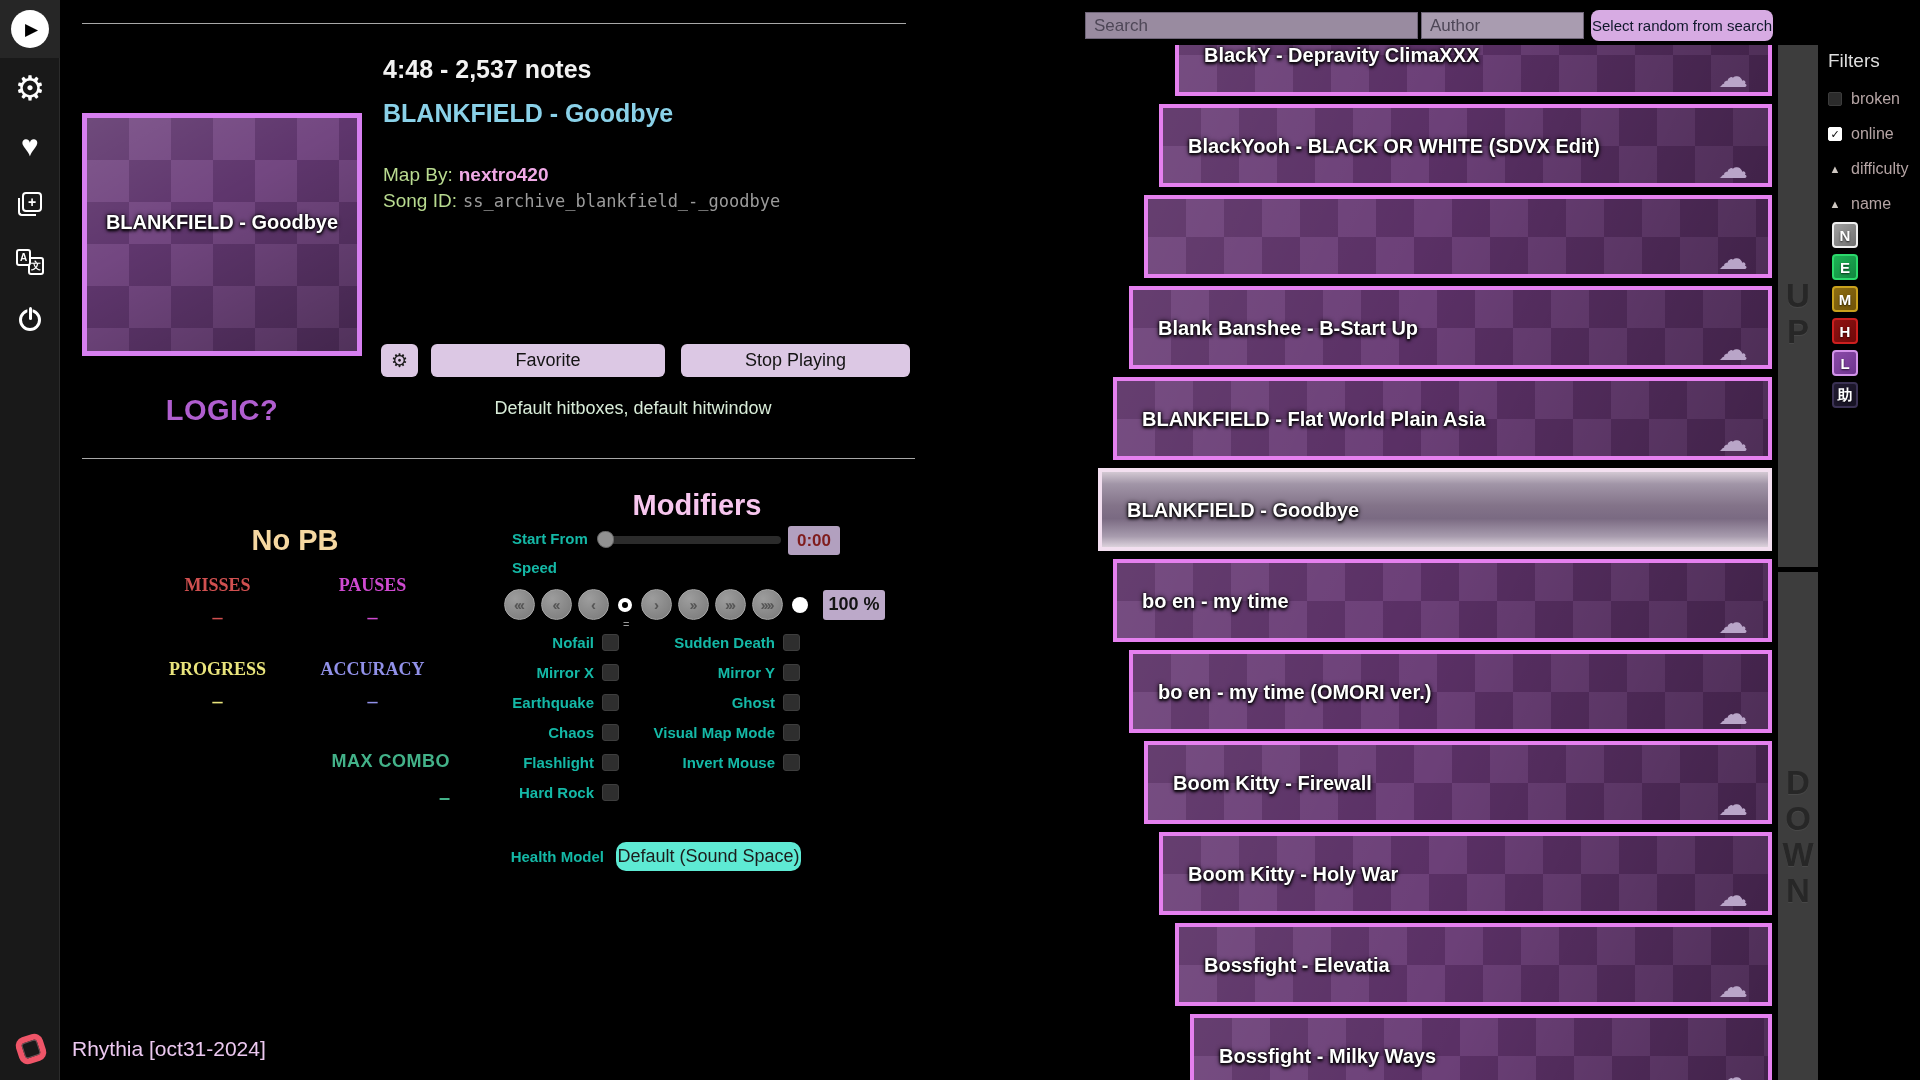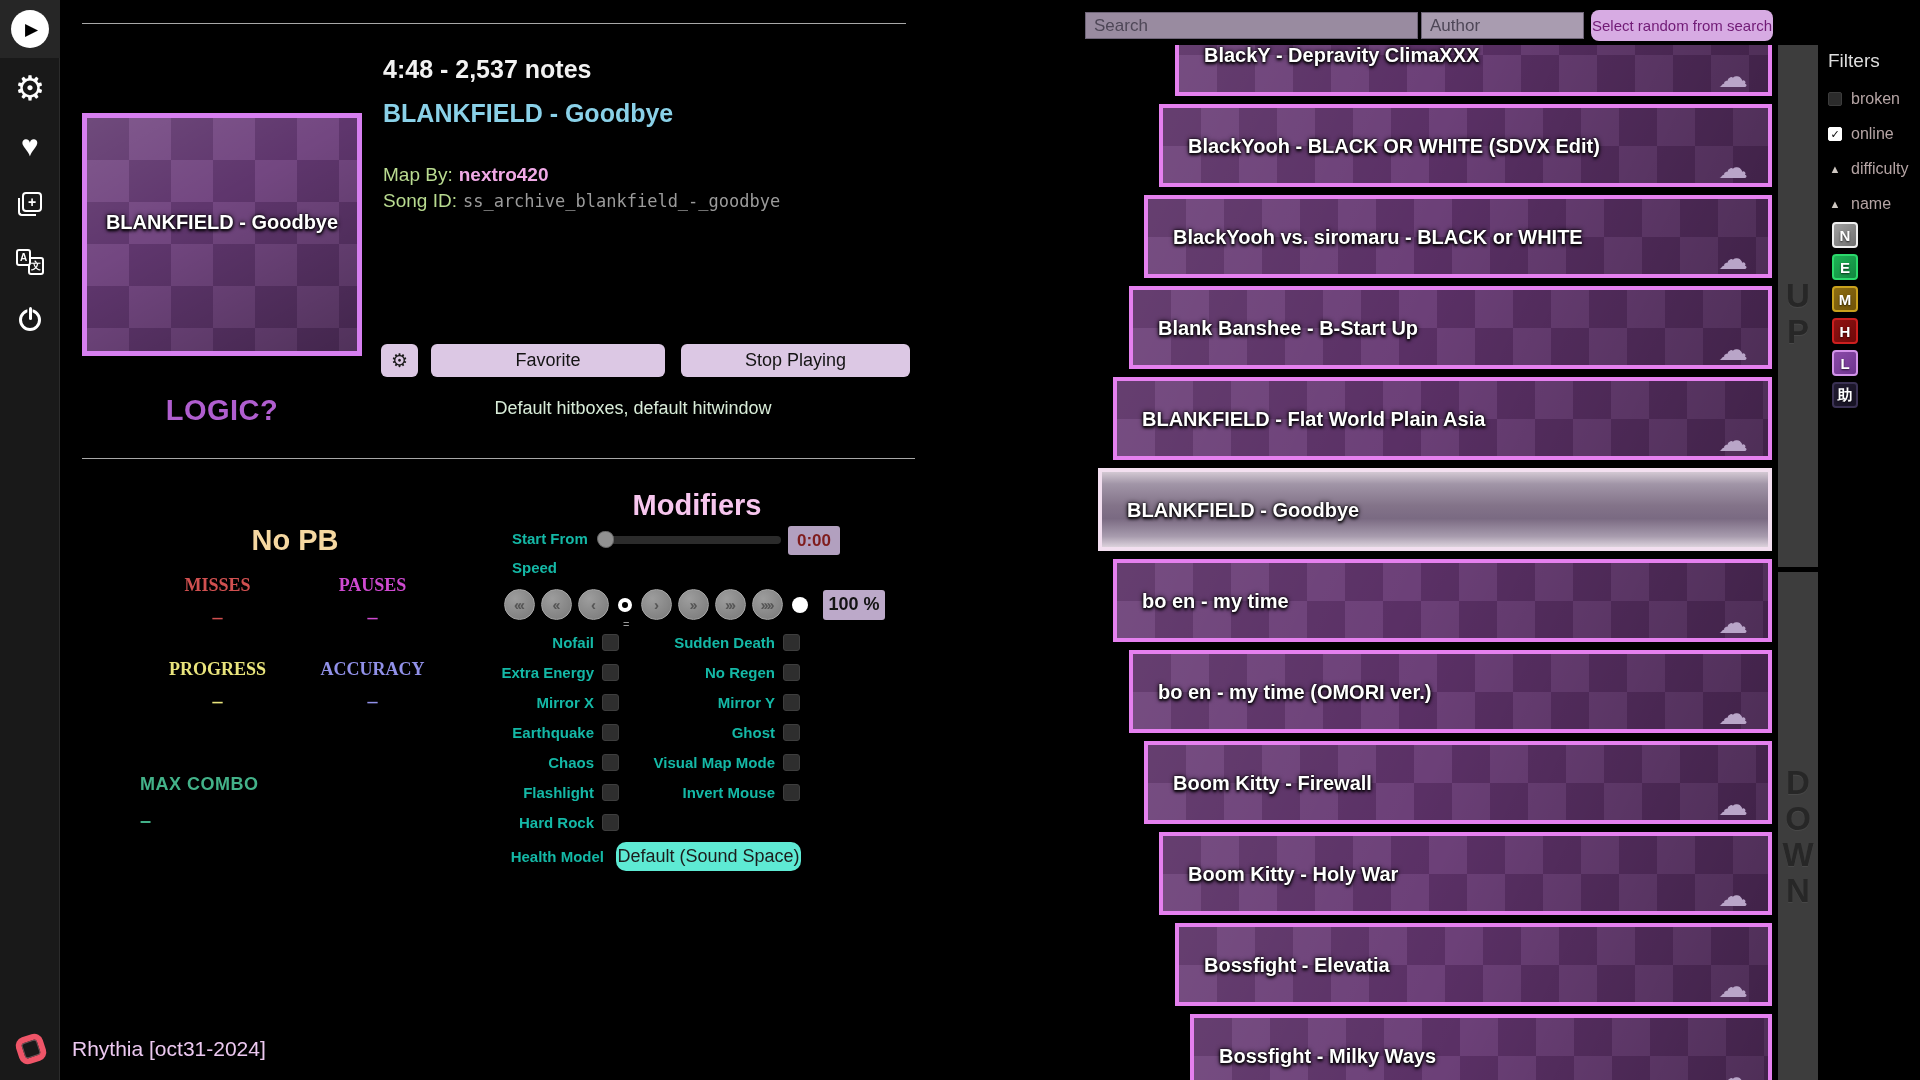--- a/index.html
+++ b/index.html
@@ -55,21 +55,21 @@
   .fav-btn { left:431px; top:344px; width:234px; }
   .stop-btn { left:681px; top:344px; width:229px; }
   .hitset { position:absolute; left:383px; top:398px; width:500px; text-align:center; color:#d8ecd8; font-size:18px; }
 
   
   .no-pb { position:absolute; left:140px; top:524px; width:310px; text-align:center; color:#f6d8a1; font-size:29px; font-weight:700; }
   .stats-grid { position:absolute; left:140px; top:572px; width:310px; display:grid; grid-template-columns:1fr 1fr; row-gap:24px;font-family:Liberation Serif, serif; }
   .stat-cell { text-align:center; }
   .stat-label { font-size:18px; font-weight:600; line-height:26px; }
   .stat-value { font-size:20px; font-weight:700; line-height:30px; margin-top:4px; }
-  .max-combo { position:absolute; left:140px; top:748px; width:310px; text-align:left;margin-top:23px; }
+  .max-combo { position:absolute; left:140px; top:748px; width:310px; text-align:right; }
   .max-combo .stat-label { letter-spacing:.5px; }
   .max-combo .stat-value { margin-top:8px; }
 
   
   .mod-title { position:absolute; left:532px; top:489px; width:330px; text-align:center; color:#f7c6ee; font-size:29px; font-weight:700; }
   .ylabel { color:#14b8a6; font-size:15px; font-weight:600; }
   .startfrom-label { position:absolute; left:512px; top:530px; }
   .slider { position:absolute; left:600px; top:536px; width:181px; height:8px; background:#2b2b2b; border-radius:4px; cursor:pointer; }
   .slider .thumb { position:absolute; left:-3px; top:-5px; width:17px; height:17px; border-radius:50% 50% 50% 60%; background:#919191; border:1px solid #6a6a6a; }
   .time-box { position:absolute; left:788px; top:526px; width:52px; height:29px; background:#b2a0bf; border-radius:3px;
@@ -108,21 +108,21 @@
   .song-title { position:absolute; left:25px; top:50%; transform:translateY(-50%); color:#fff; font-size:20px; font-weight:700;
     white-space:nowrap; text-shadow:0 2px 3px #000,0 0 5px #000,0 0 2px #000; }
   .cloud { position:absolute; right:20px; bottom:0px; color:#b9a5c8; font-size:30px; line-height:1; }
 
   .topbar-mask { position:absolute; left:1075px; top:0; width:705px; height:45px; background:#000; z-index:3; }
   .search-input { position:absolute; top:12px; height:27px; background:#998ba0; border:1px solid #6f6578; color:#2e2936;
     font-size:17px; font-family:inherit; padding:0 8px; z-index:4; }
   .search-input::placeholder { color:#4e4757; opacity:1; }
   #author-input { background:#a99cb0; }
   .random-btn { position:absolute; left:1591px; top:10px; width:182px; height:31px; background:#d7abe3; border:none; border-radius:8px;
-    color:#701a75; font-size:15px; font-family:inherit; cursor:pointer; z-index:4; }
+    color:#0f172a; font-size:15px; font-family:inherit; cursor:pointer; z-index:4; }
 
   
   .scroll-strip { position:absolute; left:1778px; top:45px; width:40px; height:1035px; z-index:2; }
   .scroll-btn { position:absolute; left:0; width:40px; background:#3d3d3d; cursor:pointer; }
   .scroll-up { top:0; height:522px; }
   .scroll-down { top:527px; height:508px; }
   .scroll-word { position:absolute; left:0; width:40px; text-align:center; color:#272727; font-size:33px; font-weight:800; line-height:36px;
     text-shadow:0 1px 0 rgba(255,255,255,.06); }
 
   
@@ -250,26 +250,20 @@
     </div>
 
   <div class="chk-grid">
       <div class="chk-row">
         <span class="ylabel chk-label">Nofail</span>
         <div class="chk-box"></div>
         <span class="ylabel chk-label">Sudden Death</span>
         <div class="chk-box"></div>
       </div>
       <div class="chk-row">
-        <span class="ylabel chk-label">Extra Energy</span>
-        <div class="chk-box"></div>
-        <span class="ylabel chk-label">No Regen</span>
-        <div class="chk-box"></div>
-      </div>
-      <div class="chk-row">
         <span class="ylabel chk-label">Mirror X</span>
         <div class="chk-box"></div>
         <span class="ylabel chk-label">Mirror Y</span>
         <div class="chk-box"></div>
       </div>
       <div class="chk-row">
         <span class="ylabel chk-label">Earthquake</span>
         <div class="chk-box"></div>
         <span class="ylabel chk-label">Ghost</span>
         <div class="chk-box"></div>
@@ -305,21 +299,20 @@
         </div>
       </div>
       <div class="song-item" style="left: 1159px; top: 104px; width: 613px;">
         <div class="inner">
           <span class="song-title">BlackYooh - BLACK OR WHITE (SDVX Edit)</span>
           <span class="cloud">☁</span>
         </div>
       </div>
       <div class="song-item" style="left: 1144px; top: 195px; width: 628px;">
         <div class="inner">
-          <span class="song-title">BlackYooh vs. siromaru - BLACK or WHITE</span>
           <span class="cloud">☁</span>
         </div>
       </div>
       <div class="song-item" style="left: 1129px; top: 286px; width: 643px;">
         <div class="inner">
           <span class="song-title">Blank Banshee - B-Start Up</span>
           <span class="cloud">☁</span>
         </div>
       </div>
       <div class="song-item" style="left: 1113px; top: 377px; width: 659px;">

